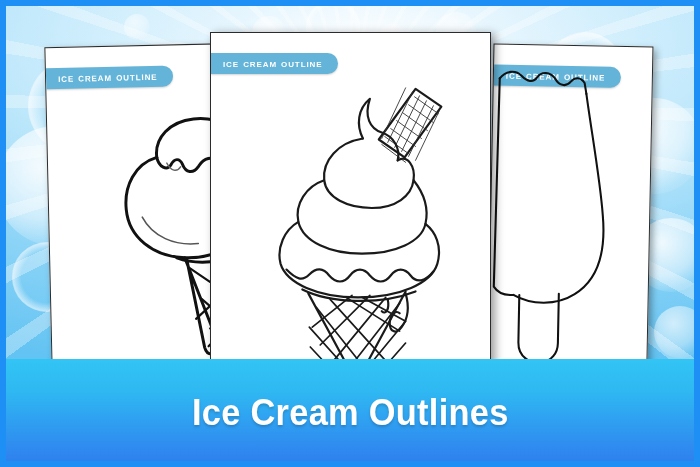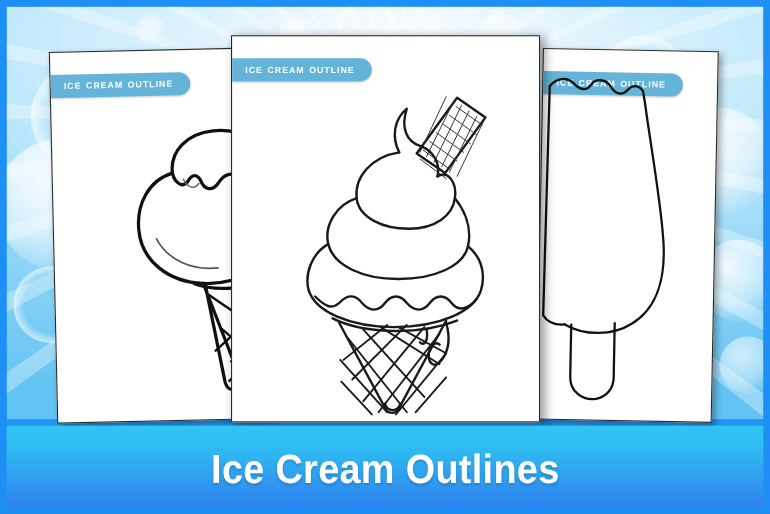--- a/index.html
+++ b/index.html
@@ -83,21 +83,21 @@
     box-shadow:0 1px 2px rgba(0,0,0,.18);
     font-family:"Liberation Sans",sans-serif;
   }
   #sheet-center .sheet-label{top:20px;}
   #sheet-left  .sheet-label{top:20px;}
   #sheet-right .sheet-label{top:20px;}
   .art{position:absolute;left:0;top:0;width:100%;height:100%;}
   .art svg{display:block;width:100%;height:100%;}
   
   .banner{
-    position:absolute;left:0;bottom:0;width:700px;height:80px;
+    position:absolute;left:0;bottom:0;width:700px;height:108px;
     background:linear-gradient(180deg,#32c5f4 0%,#2fb8f2 30%,#2f8ef0 78%,#2f7ded 100%);
     display:flex;align-items:center;justify-content:center;
     z-index:40;
   }
   .banner-title{
     color:#ffffff;
     font-size:37px;
     font-weight:bold;
     letter-spacing:.3px;
     text-shadow:0 2px 3px rgba(0,0,0,.18);

